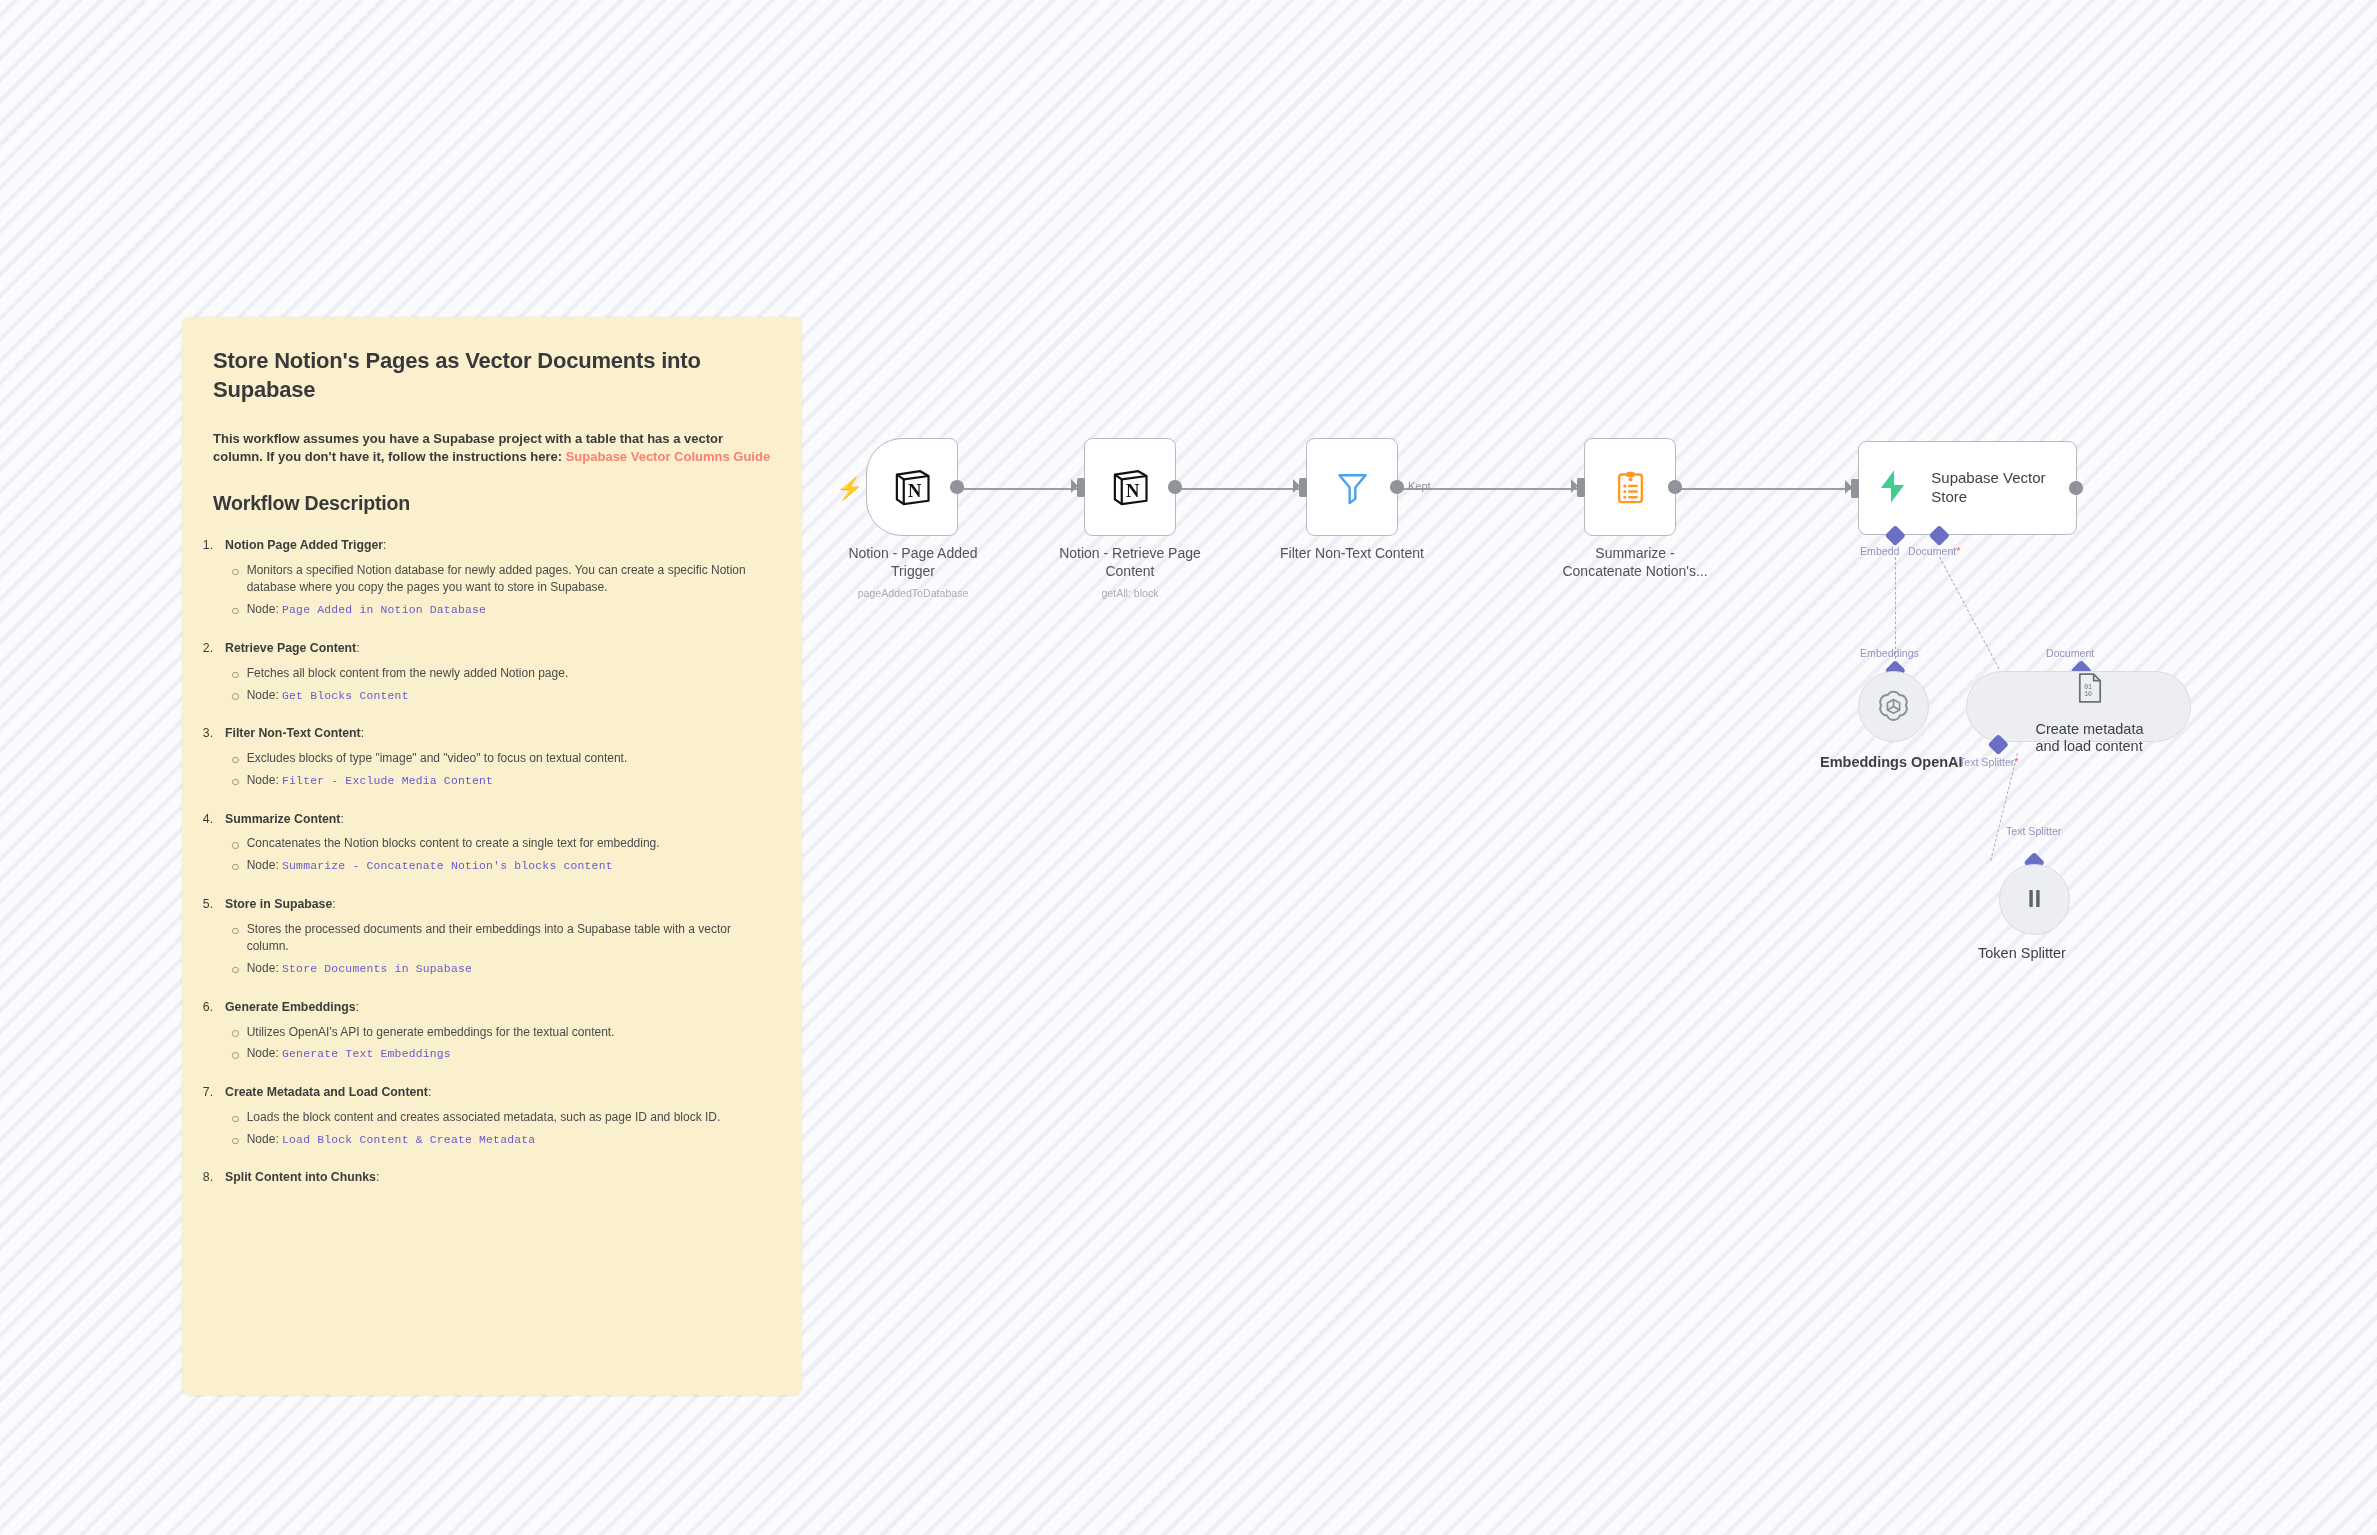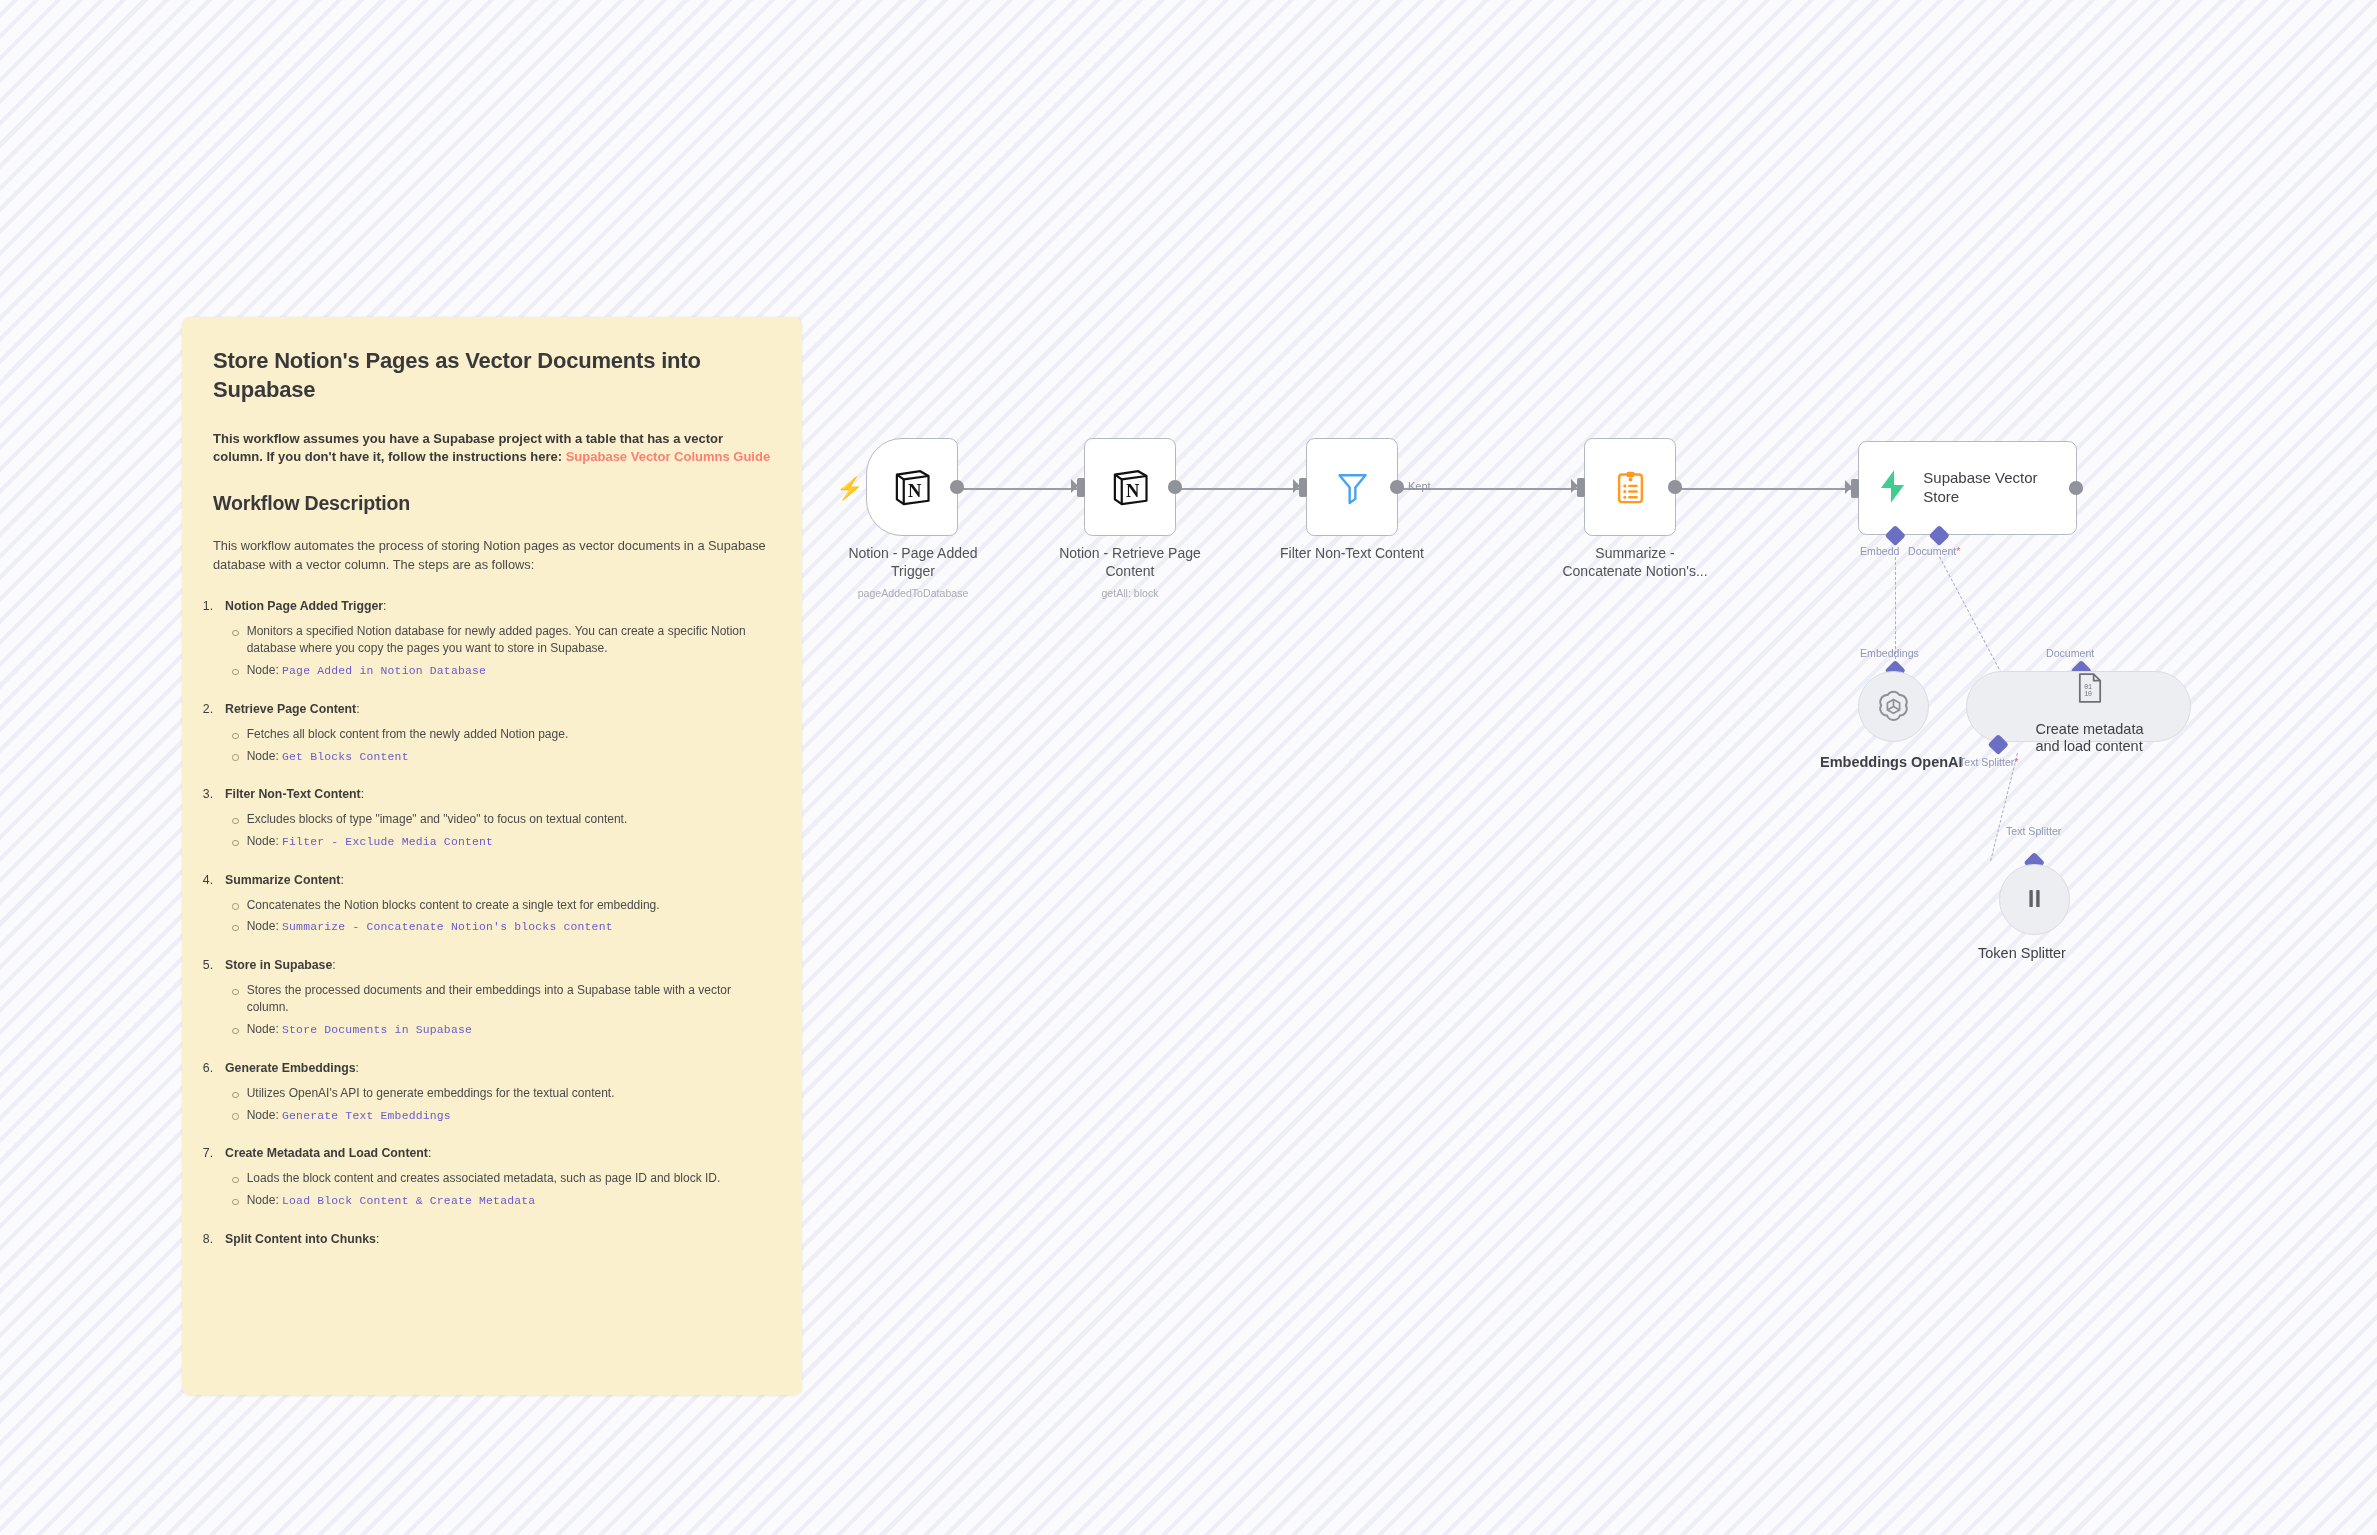--- a/index.html
+++ b/index.html
@@ -233,21 +233,20 @@
 <body>
 
 <div id="sticky-note">
   <h1>Store Notion's Pages as Vector Documents into Supabase</h1>
 
   <p class="note-warn">
     <span>This workflow assumes you have a Supabase project with a table that has a vector column. If you don't have it, follow the instructions here: </span><a class="note-link" href="#">Supabase Vector Columns Guide</a>
   </p>
 
   <h2>Workflow Description</h2>
-  <p class="note-intro">This workflow automates the process of storing Notion pages as vector documents in a Supabase database with a vector column. The steps are as follows:</p>
 
   <ol class="steps" id="steps-list">
       <li>
         <div class="step-head"><span class="st-title">Notion Page Added Trigger</span>:</div>
         <ul class="subs">
           <li>Monitors a specified Notion database for newly added pages. You can create a specific Notion database where you copy the pages you want to store in Supabase.</li>
           <li>Node: <code class="nodecode">Page Added in Notion Database</code></li>
         </ul>
       </li>
       <li>
@@ -362,21 +361,21 @@
           <rect x="21" y="27.5" width="12" height="3" rx="1.5" fill="#ff9922"></rect>
         <circle cx="17" cy="36" r="1.9" fill="#ff9922"></circle>
           <rect x="21" y="34.5" width="12" height="3" rx="1.5" fill="#ff9922"></rect>
       </svg>
     </div>
     <div class="port out"></div>
   </div>
   <div class="node-caption" style="left:1550px; top:545px; width:170px;">Summarize -
 Concatenate Notion's...</div>
 
-  <div class="node" style="left:1858px; top:441px; width:219px; height:94px; display:flex; align-items:center; padding-left:15.3px; gap:12px;">
+  <div class="node" style="left:1858px; top:441px; width:219px; height:94px; display:flex; align-items:center; padding-left:15.3px; gap:20px;">
     <div class="port-in"></div>
     <span>
       <svg width="37" height="37" viewBox="0 0 48 48">
         <path d="M26 3 L9 26 h13 v19 L39 22 H26 Z" fill="#3ecf8e"></path>
       </svg>
     </span>
     <span class="pill-label" style="font-size:15px; color:#3d3f43; line-height:1.25; white-space:pre-line;">Supabase Vector
 Store</span>
     <div class="port out"></div>
   </div>

